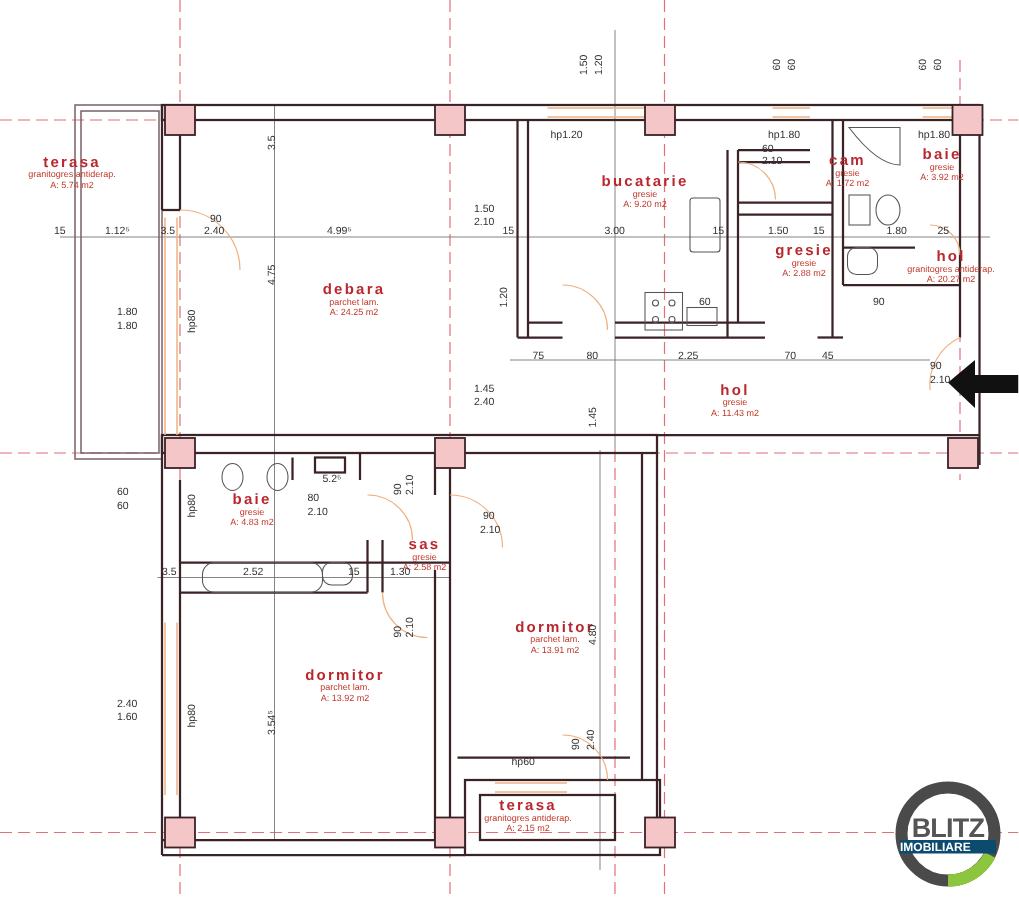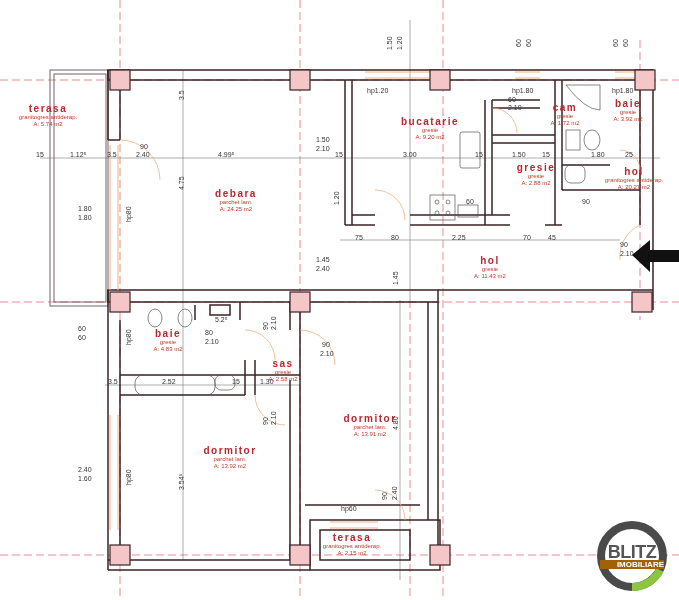--- a/index.html
+++ b/index.html
@@ -6,21 +6,21 @@
   body{width:679px;height:600px;overflow:hidden;position:relative;font-family:"Liberation Sans",sans-serif;}
   svg{position:absolute;left:0;top:0;}
   .lbl{position:absolute;text-align:center;transform:translateX(-50%);line-height:1.1;white-space:nowrap;}
   .room-name{color:#b8282e;font-size:10px;letter-spacing:1.5px;font-weight:bold;}
   .room-mat{color:#c0392b;font-size:6px;}
   .room-area{color:#c0392b;font-size:6px;}
   .dim{position:absolute;font-size:7px;color:#333;white-space:nowrap;}
   .vdim{position:absolute;font-size:7px;color:#333;transform:rotate(-90deg);transform-origin:left top;white-space:nowrap;}
   .logo{position:absolute;left:596px;top:520px;width:72px;height:72px;}
   .logo-text1{position:absolute;left:0;top:22px;width:72px;text-align:center;font-weight:bold;font-size:18px;color:#555;letter-spacing:-0.5px;}
-  .logo-text2{position:absolute;left:4px;top:40px;width:64px;text-align:right;font-weight:bold;font-size:8px;color:#fff;background:#a16207;}
+  .logo-text2{position:absolute;left:4px;top:40px;width:64px;text-align:left;font-weight:bold;font-size:8px;color:#fff;background:#0c4a6e;}
 </style>
 </head>
 <body>
 
 <svg width="679" height="600" viewBox="0 0 679 600">
 
   <g stroke="#e0707a" stroke-width="0.8" stroke-dasharray="8,4" fill="none">
     <line x1="120" y1="0" x2="120" y2="600"></line>
     <line x1="300" y1="0" x2="300" y2="600"></line>
     <line x1="443" y1="0" x2="443" y2="600"></line>

